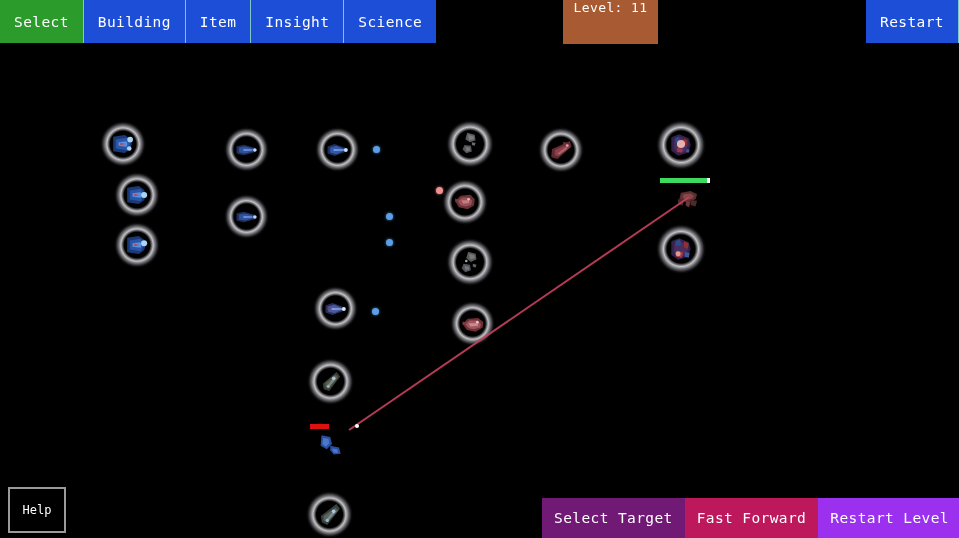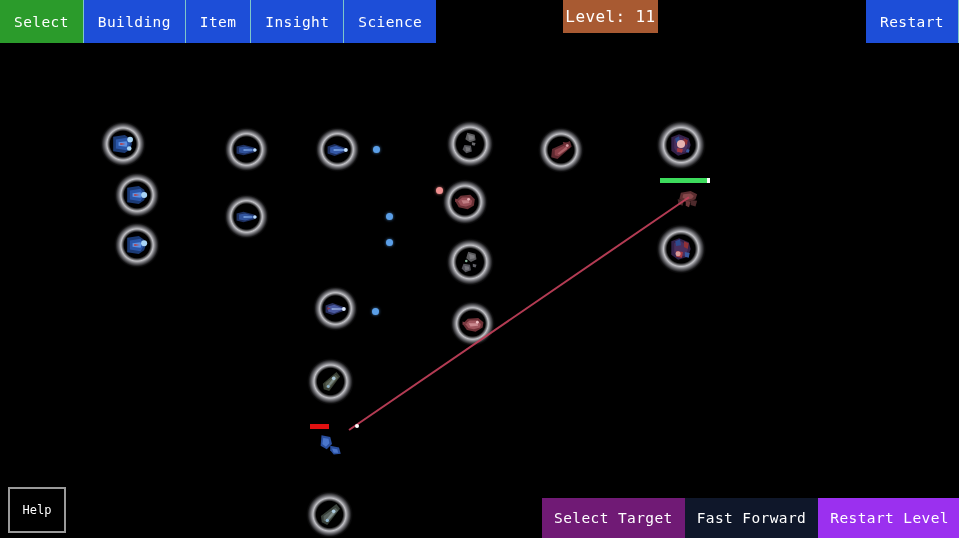--- a/index.html
+++ b/index.html
@@ -47,27 +47,27 @@
   .nav-btn.first { border-left: none; }
   .nav-btn.active {
     background: #2b9b2b;
   }
   .nav-btn.last { border-right: none; }
 
   #level-badge {
     position: absolute;
     left: 563px; top: 0;
     width: 95px;
-    height: 33px;
+    height: 44px;
     background: #a85a32;
     color: #ffffff;
     display: flex;
-    align-items: center;
+    align-items: flex-start;
     justify-content: center;
-    font-size: 16px;
+    font-size: 13px;
     letter-spacing: 0.4px;
     box-sizing: border-box;
     z-index: 31;
     user-select: none;
   }
 
   #nav-right {
     position: absolute;
     right: 0; top: 0;
     height: 43px;
@@ -452,20 +452,20 @@
 </div>
 
 <div id="help-button">
   <span>Help</span>
 </div>
 
 <div id="action-bar">
   <div class="action-btn" style="background:#701a75; flex:0 0 121px;">
     <span>Select Target</span>
   </div>
-  <div class="action-btn" style="background:#0f172a; flex:0 0 115px;">
+  <div class="action-btn" style="background:#be185d; flex:0 0 115px;">
     <span>Fast Forward</span>
   </div>
   <div class="action-btn" style="background:#9b30ef; flex:0 0 122px;">
     <span>Restart Level</span>
   </div>
 
 </div>
 
 </body></html>

